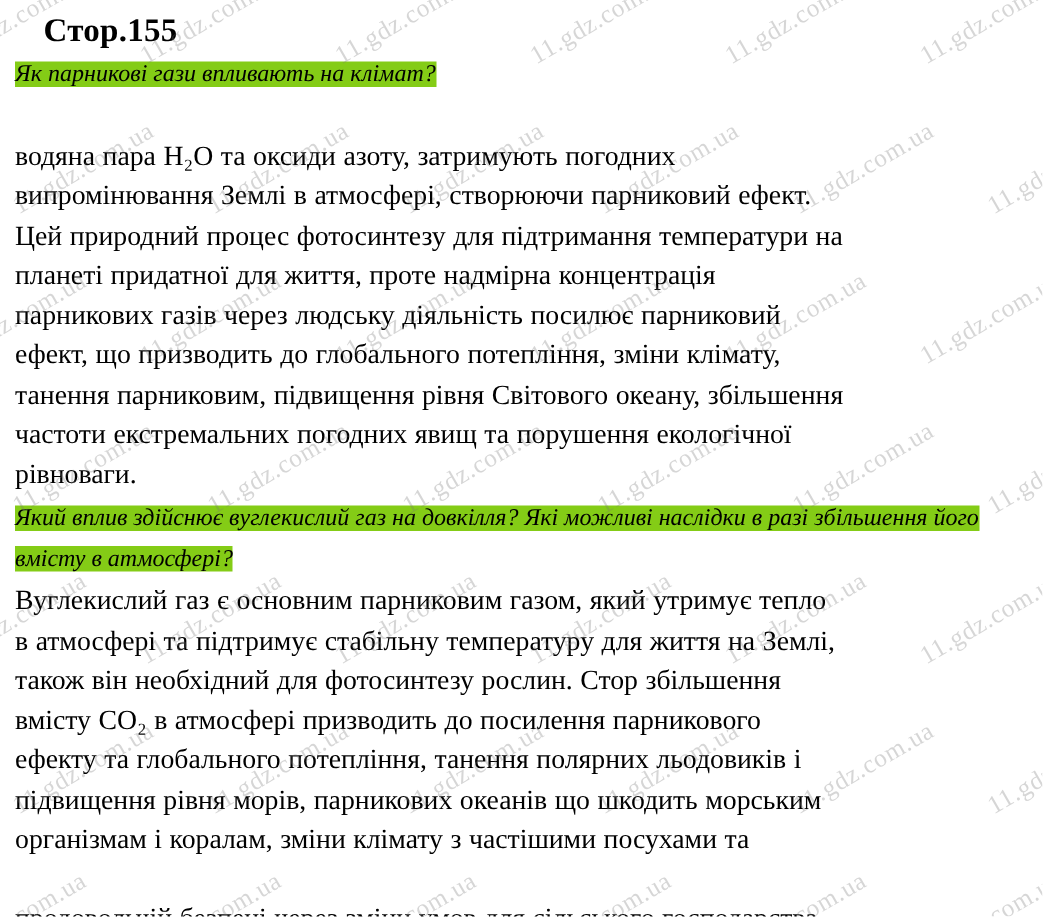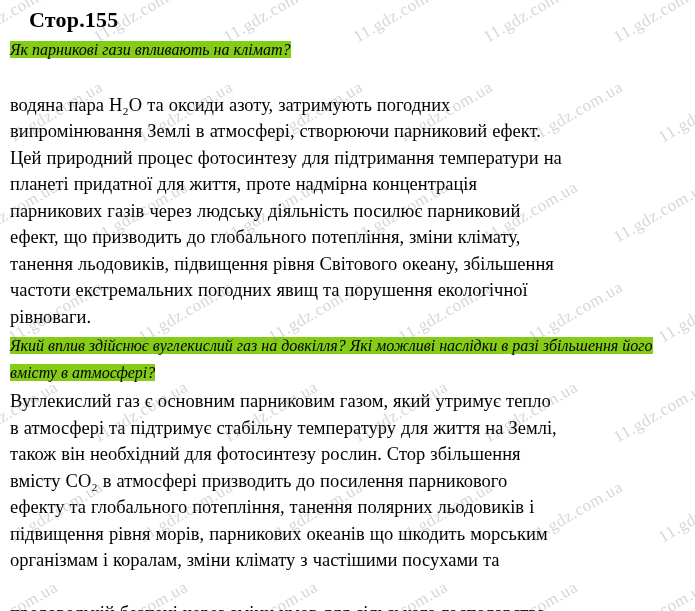--- a/index.html
+++ b/index.html
@@ -87,21 +87,21 @@
   <div class="question"><span class="qline">Як парникові гази впливають на клімат?</span></div>
 
   <div class="para">
     <br>
     <span>водяна пара Н₂О та оксиди азоту, затримують погодних</span><br>
     <span>випромінювання Землі в атмосфері, створюючи парниковий ефект.</span><br>
     <span>Цей природний процес фотосинтезу для підтримання температури на</span><br>
     <span>планеті придатної для життя, проте надмірна концентрація</span><br>
     <span>парникових газів через людську діяльність посилює парниковий</span><br>
     <span>ефект, що призводить до глобального потепління, зміни клімату,</span><br>
-    <span>танення льодовиків, підвищення рівня Світового океану, збільшення</span><br>
+    <span>танення парниковим, підвищення рівня Світового океану, збільшення</span><br>
     <span>частоти екстремальних погодних явищ та порушення екологічної</span><br>
     <span>рівноваги.</span>
   </div>
 
   <div class="question"><span class="qline">Який вплив здійснює вуглекислий газ на довкілля? Які можливі наслідки в разі збільшення його вмісту в атмосфері?</span></div>
 
   <div class="para">
     <span>Вуглекислий газ є основним парниковим газом, який утримує тепло</span><br>
     <span>в атмосфері та підтримує стабільну температуру для життя на Землі,</span><br>
     <span>також він необхідний для фотосинтезу рослин. Стор збільшення</span><br>

